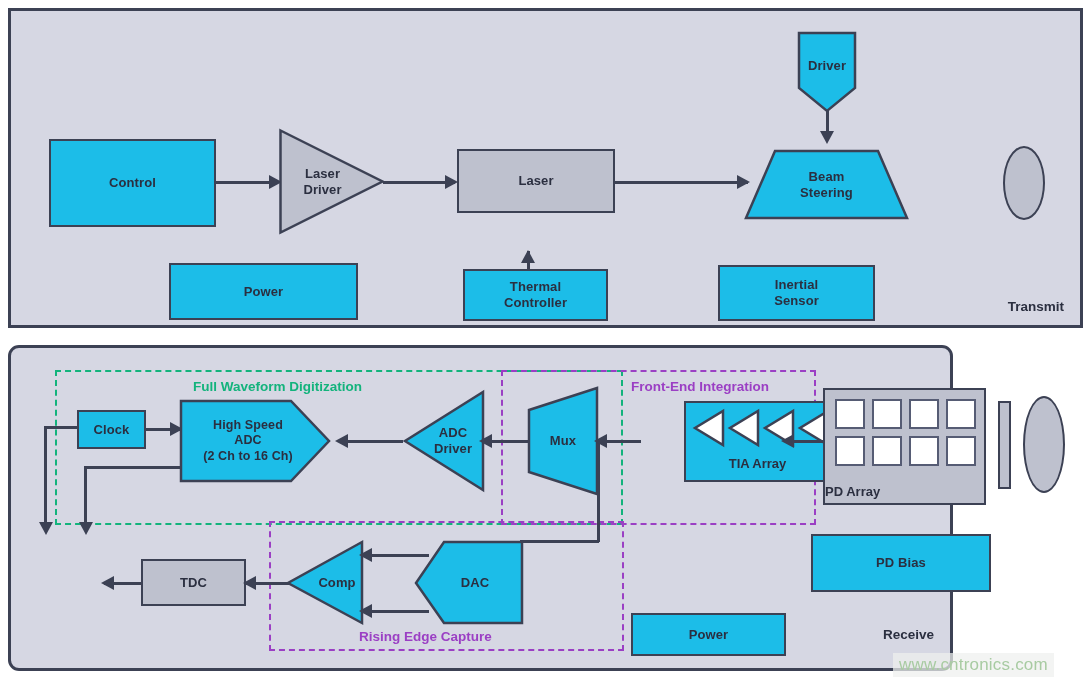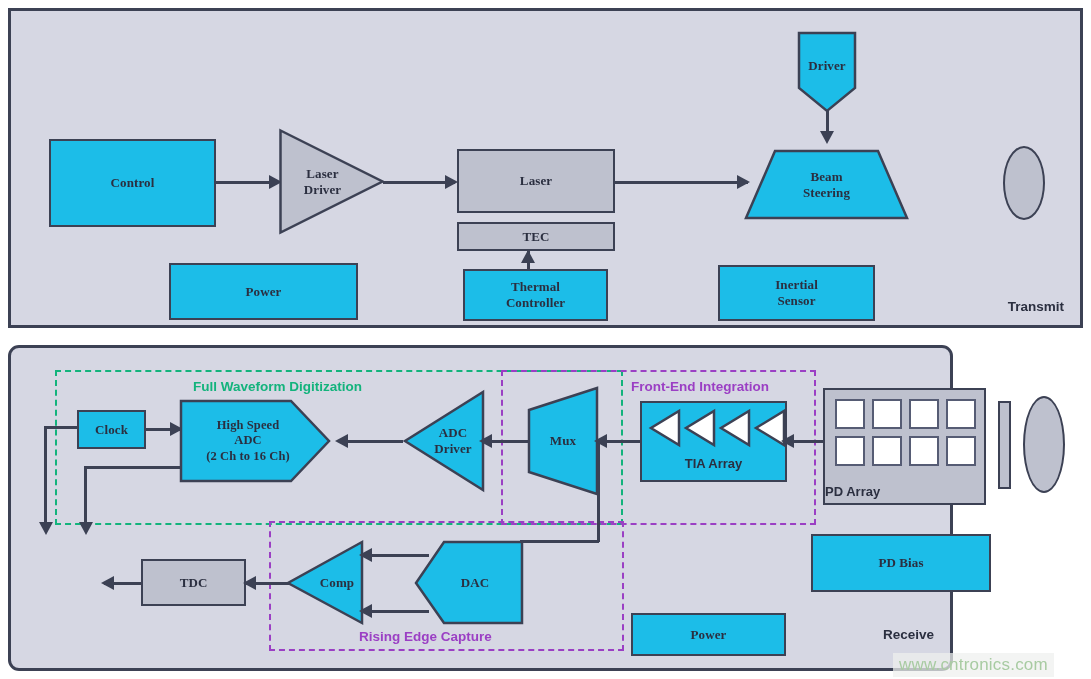--- a/index.html
+++ b/index.html
@@ -28,21 +28,21 @@
     font-weight:bold;
     font-size:13px;
     line-height:1.22;
     letter-spacing:.1px;
   }
   .rect{
     background:#1cbde8;
     border:2.5px solid #3c4154;
   }
   .rect.gray{background:#bec1ce;}
-  .node .lbl{position:relative;z-index:3;pointer-events:none;white-space:pre-line;font-family:Liberation Serif, serif;}
+  .node .lbl{position:relative;z-index:3;pointer-events:none;white-space:pre-line;}
   .node svg{position:absolute;left:0;top:0;width:100%;height:100%;overflow:visible;}
 
   
   .wire{position:absolute;background:#3c4154;}
   .wire.h{height:2.5px;}
   .wire.v{width:2.5px;}
   .arrowhead{position:absolute;width:0;height:0;}
   .ar-r{border-top:7px solid transparent;border-bottom:7px solid transparent;border-left:13px solid #3c4154;}
   .ar-l{border-top:7px solid transparent;border-bottom:7px solid transparent;border-right:13px solid #3c4154;}
   .ar-d{border-left:7px solid transparent;border-right:7px solid transparent;border-top:13px solid #3c4154;}
@@ -107,20 +107,21 @@
     position:absolute;left:0;right:0;bottom:4px;
     text-align:left;font-weight:bold;font-size:13px;color:#2b2f40;
   }
 
   
   .tia{
     position:absolute;
     background:#1cbde8;
     border:2.5px solid #3c4154;
     box-sizing:border-box;
+    margin-left:44px;
   }
   .tia-tris{position:absolute;left:6px;top:5px;display:flex;gap:2px;}
   .tia-label{
     position:absolute;left:0;right:0;bottom:9px;text-align:center;
     font-weight:bold;font-size:13px;color:#2b2f40;
   }
 
   
   .watermark{
     position:absolute;
@@ -154,23 +155,20 @@
 Driver</span>
     </div>
 
     <div class="wire h" style="left:372px;top:170px;width:72px;"></div>
     <div class="arrowhead ar-r" style="left:434px;top:164px;"></div>
 
     <div class="node rect gray" style="left:446px;top:138px;width:158px;height:64px;">
       <span class="lbl">Laser</span>
     </div>
 
-    <div class="node rect gray" style="left:446px;top:211px;width:158px;height:29px;">
-      <span class="lbl">TEC</span>
-    </div>
 
     <div class="wire v" style="left:516px;top:240px;height:20px;"></div>
     <div class="arrowhead ar-u" style="left:510px;top:239px;"></div>
 
     <div class="node rect" style="left:452px;top:258px;width:145px;height:52px;">
       <span class="lbl">Thermal
 Controller</span>
     </div>
 
     <div class="node rect" style="left:158px;top:252px;width:189px;height:57px;">

